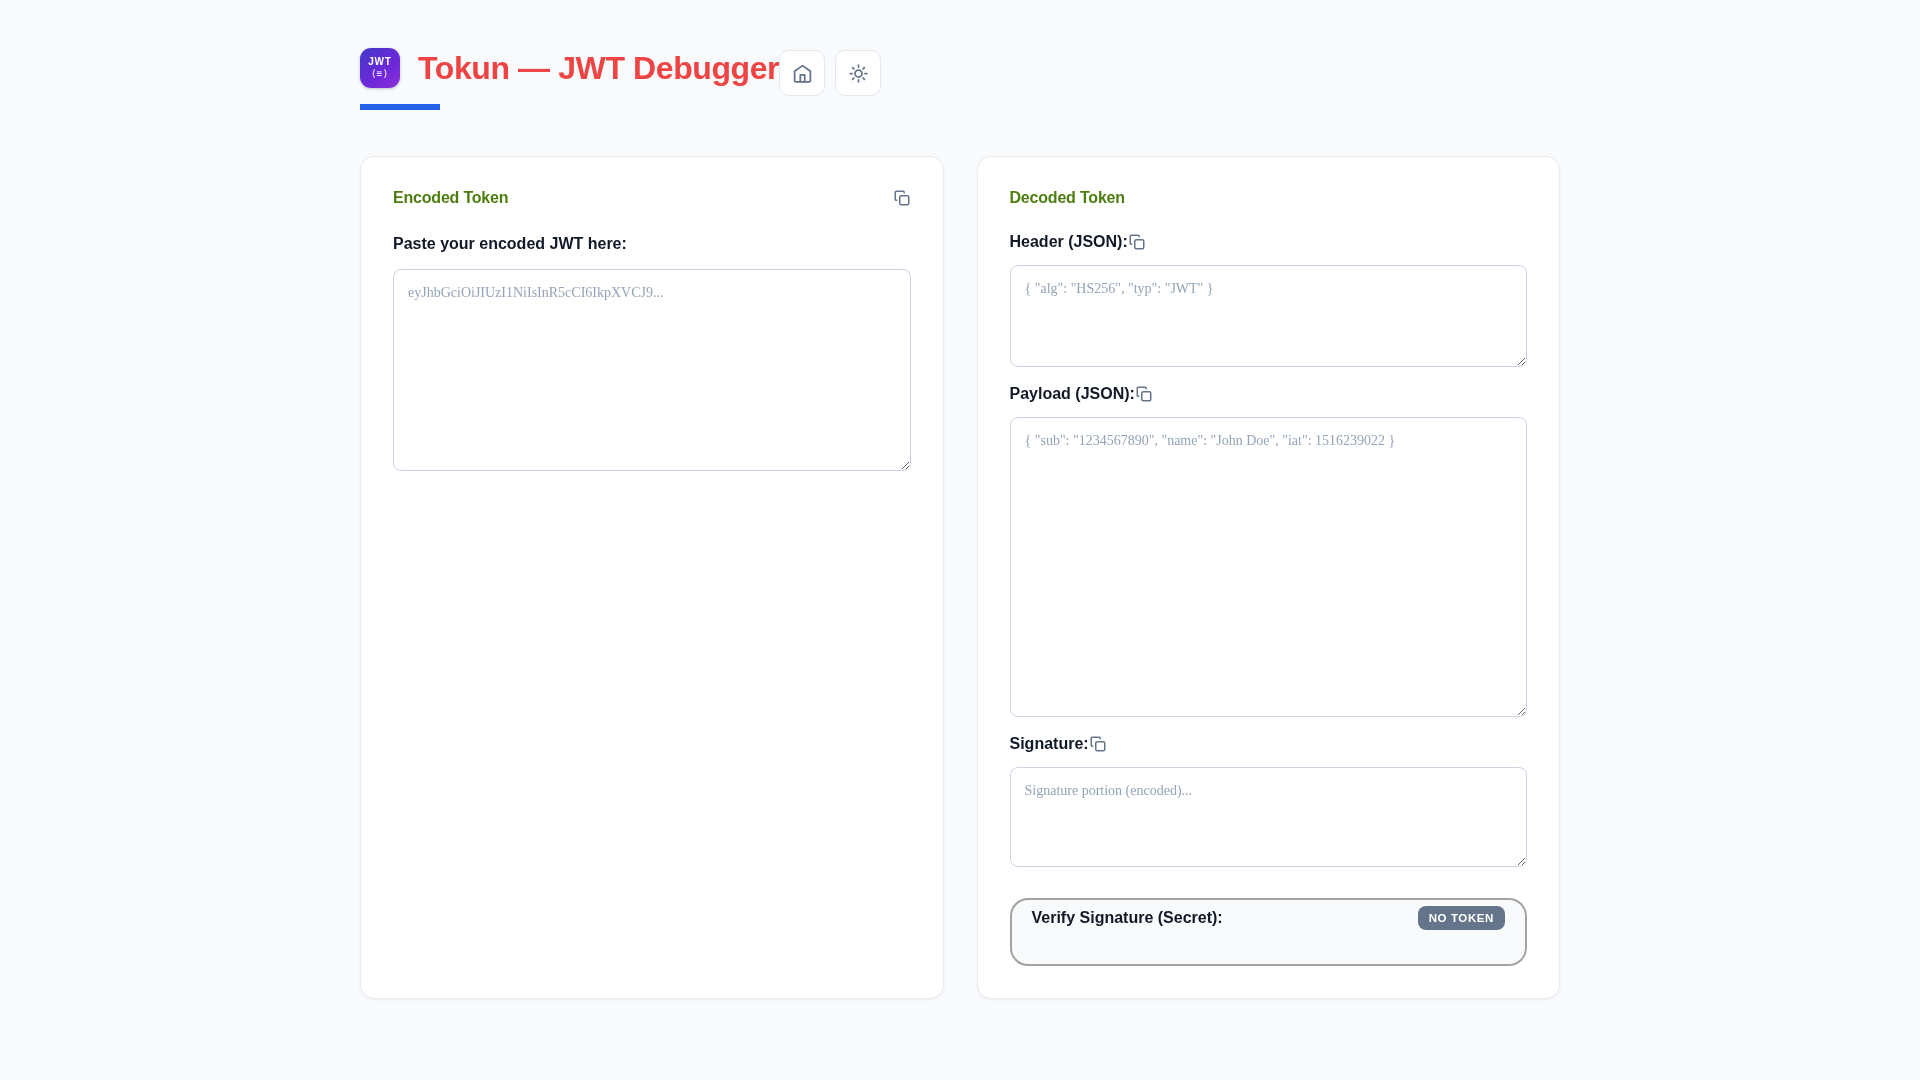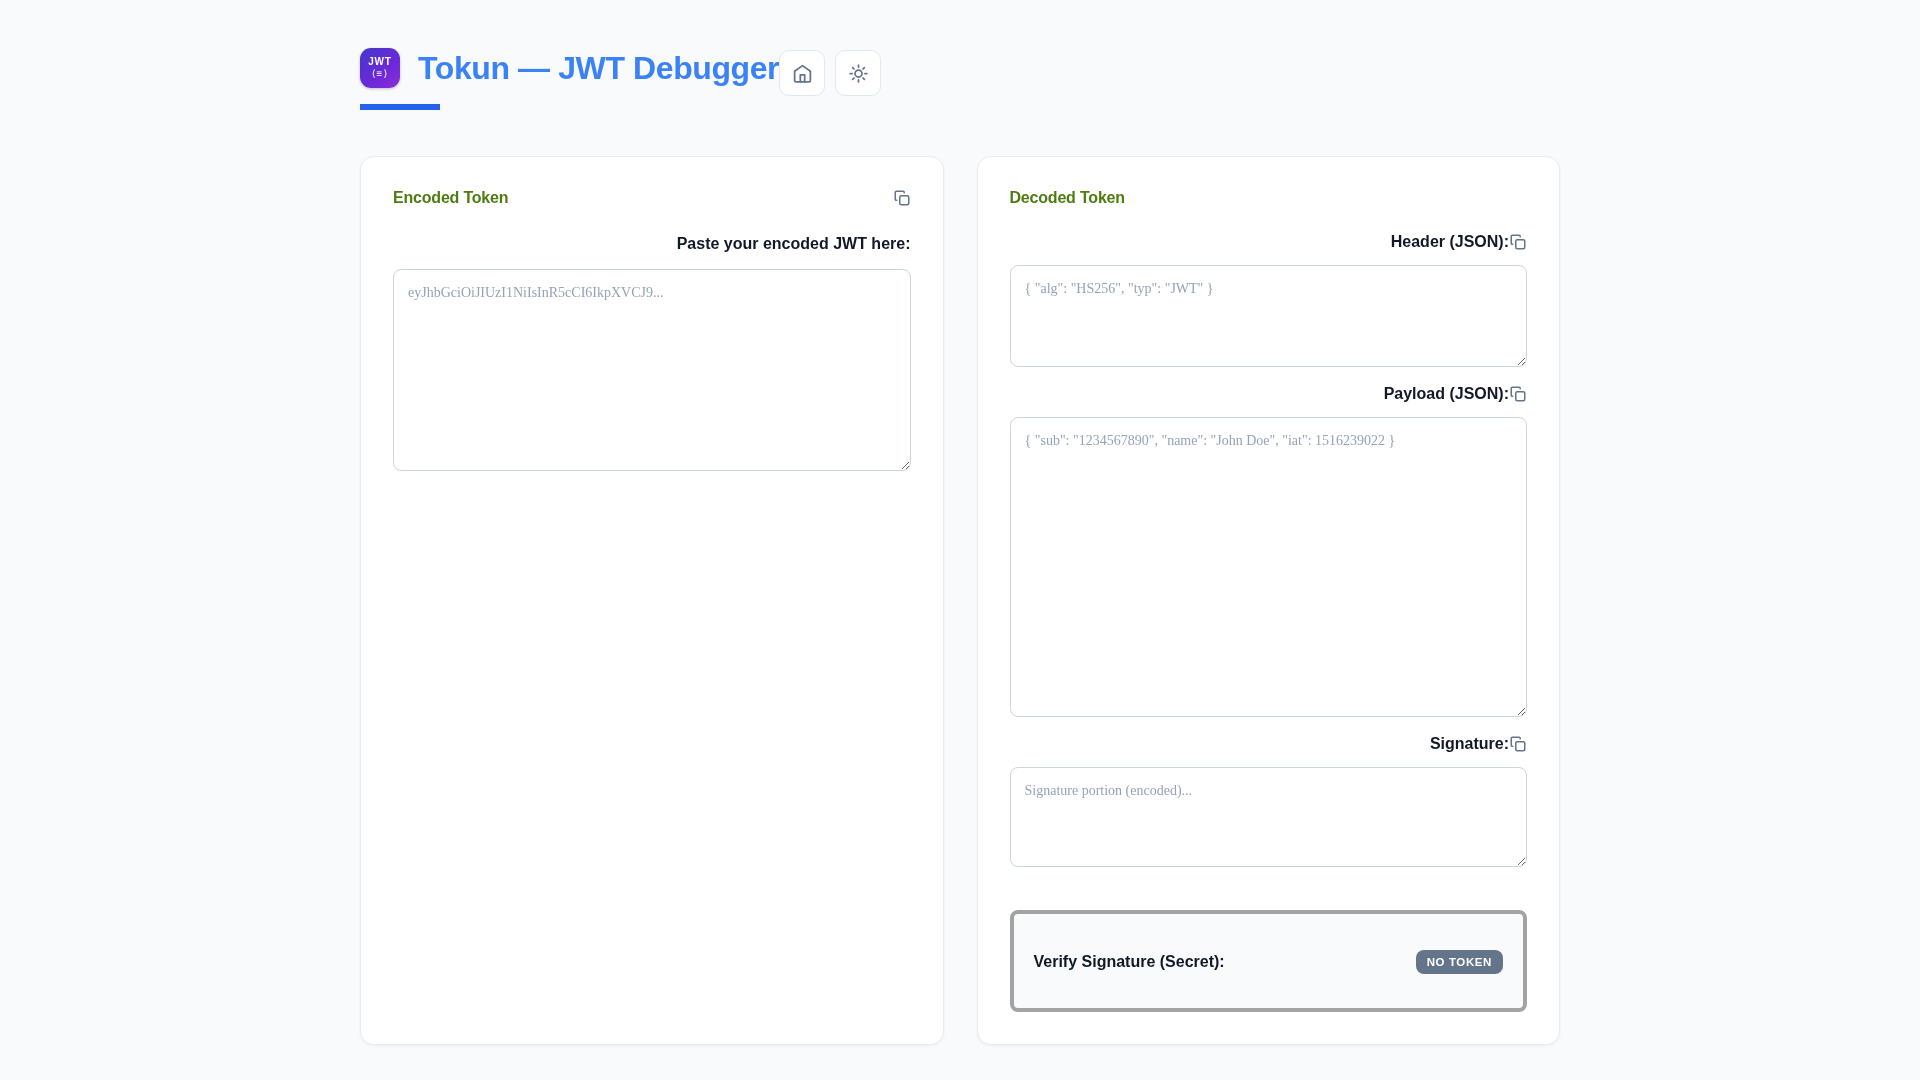--- a/index.html
+++ b/index.html
@@ -19,21 +19,21 @@
   .logo {
     width: 40px; height: 40px; border-radius: 11px;
     background: linear-gradient(140deg, #4338ca 0%, #6d28d9 60%, #8b2fd6 100%);
     color: #ffffff; display: flex; flex-direction: column;
     align-items: center; justify-content: center;
     box-shadow: 0 1px 3px rgba(15,23,42,.25);
     line-height: 1; user-select: none;
   }
   .logo .l1 { font-size: 10px; font-weight: 700; letter-spacing: .8px; }
   .logo .l2 { font-size: 10px; margin-top: 2px; letter-spacing: 1px; }
-  .page-title { font-size: 32px; font-weight: 700; letter-spacing: -0.4px; color: #3b82f6; }
+  .page-title { font-size: 32px; font-weight: 700; letter-spacing: -0.4px; color: #ef4444; }
   .accent-bar { width: 80px; height: 6px; background: #2563eb; margin-top: 16px; }
   .header-actions { display: flex; gap: 10px; margin-top: 2px; }
   .icon-btn {
     width: 46px; height: 46px; border-radius: 10px;
     background: #ffffff; border: 1px solid #e2e8f0;
     display: flex; align-items: center; justify-content: center;
     color: #64748b; cursor: pointer;
   }
   .icon-btn svg { width: 21px; height: 21px; }
 
@@ -46,40 +46,40 @@
   }
   .panel-title-row { display: flex; justify-content: space-between; align-items: center; margin-bottom: 28px; }
   .panel-title { font-size: 16px; font-weight: 700; letter-spacing: -0.2px; color: #4d7c0f; }
 
   .copy-btn {
     background: none; border: none; padding: 0; cursor: pointer;
     color: #64748b; display: flex; align-items: center;
   }
   .copy-btn svg { width: 18px; height: 18px; }
 
-  .field-label-row { display: flex; justify-content: flex-end; align-items: center; margin-bottom: 14px; }
+  .field-label-row { display: flex; justify-content: flex-start; align-items: center; margin-bottom: 14px; }
   .field-label { font-size: 16px; font-weight: 700; color: #111827; }
 
   textarea {
     width: 100%; border: 1px solid #cbd5e1; border-radius: 8px;
     padding: 12px 14px; background: #ffffff;
     font-family: Liberation Serif, serif;
     font-size: 14px; line-height: 1.5; color: #334155;
     resize: vertical; outline: none; display: block;
   }
   textarea::placeholder { color: #94a3b8; }
   .ta-encoded { height: 202px; }
   .ta-header { height: 102px; margin-bottom: 18px; }
   .ta-payload { height: 300px; margin-bottom: 18px; }
-  .ta-signature { height: 100px; margin-bottom: 43px; }
+  .ta-signature { height: 100px; margin-bottom: 31px; }
 
   
   .verify-box {
-    background: #f8fafc; border: 4px solid #a3a3a3; border-radius: 8px;
-    padding: 36px 20px 20px;
+    background: #f8fafc; border: 2px solid #a3a3a3; border-radius: 18px;
+    padding: 6px 20px 20px;
   }
   .verify-head { display: flex; justify-content: space-between; align-items: center; margin-bottom: 14px; }
   .verify-label { font-size: 16px; font-weight: 700; color: #111827; }
   .badge {
     background: #64748b; color: #ffffff; font-size: 11.5px; font-weight: 700;
     letter-spacing: .6px; padding: 6px 11px; border-radius: 8px; white-space: nowrap;
   }
   .secret-input {
     width: 100%; height: 42px; border: 1px solid #cbd5e1; border-radius: 8px;
     padding: 0 13px; font-family: "Liberation Sans", "DejaVu Sans", sans-serif;

